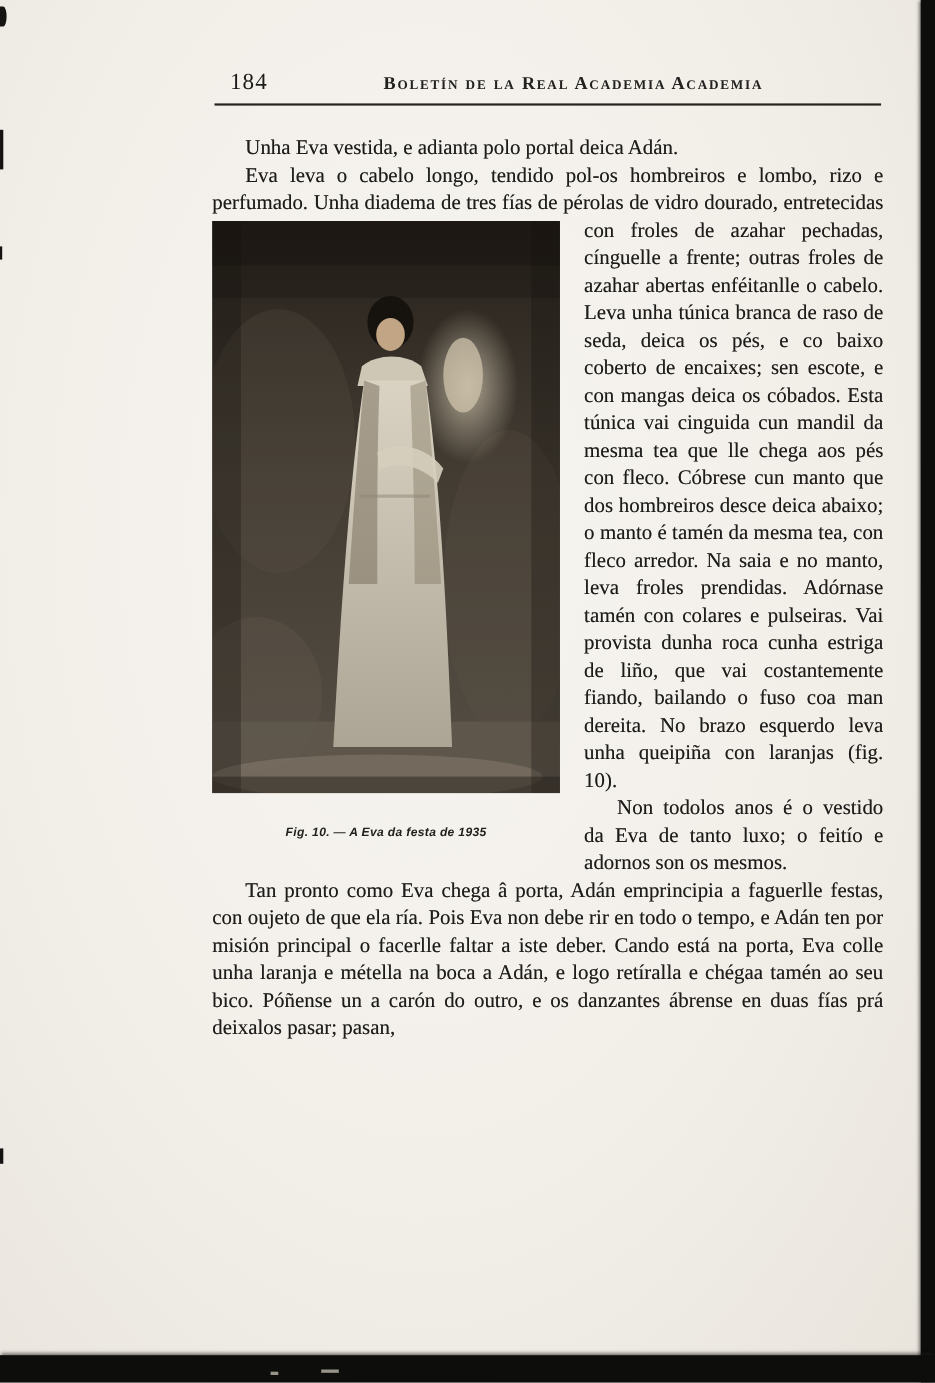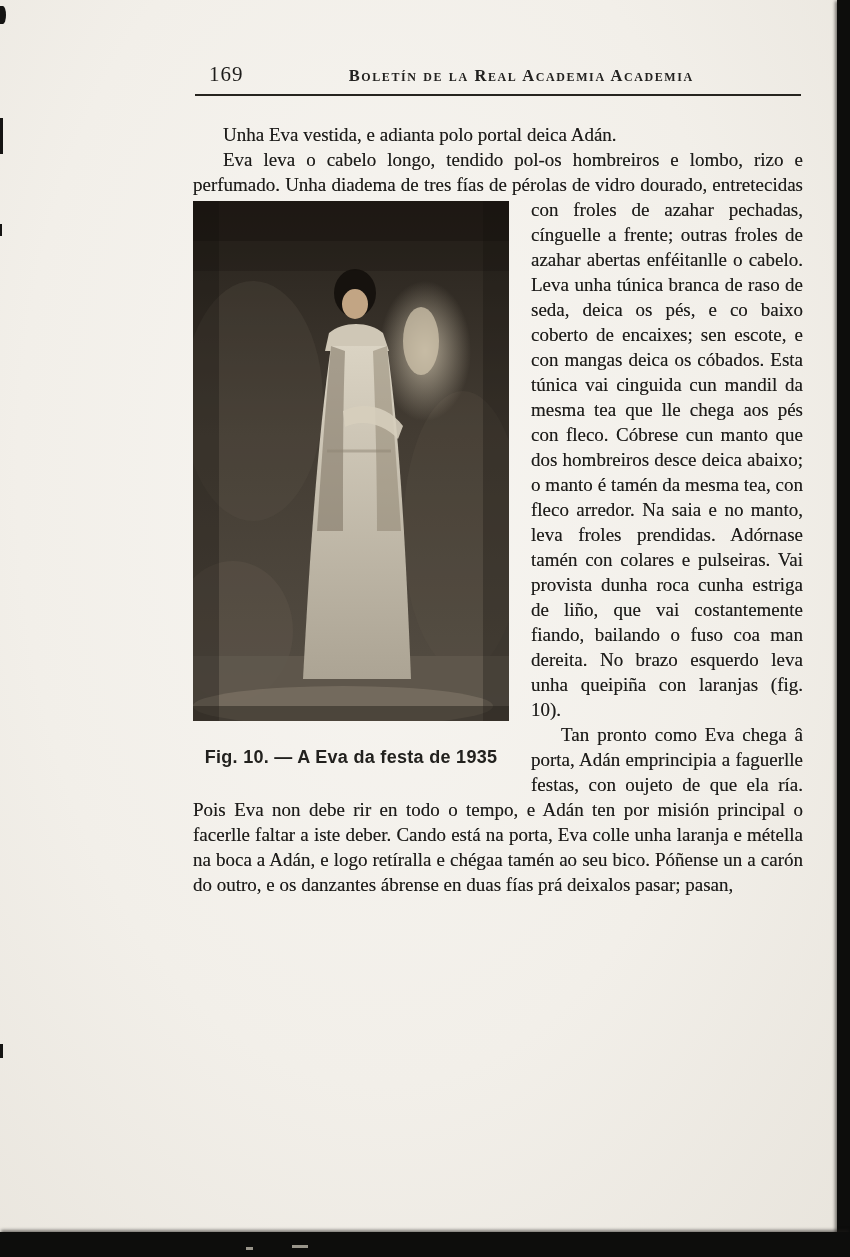--- a/index.html
+++ b/index.html
@@ -70,35 +70,36 @@
     display: block;
     width: 316px;
     height: 520px;
     background: #3c362e;
   }
   .figure-caption {
     display: block;
     margin-top: 24px;
     font-family: "Liberation Sans", "DejaVu Sans", sans-serif;
     font-weight: 700;
-    font-size: 18px;
+    font-size: 11px;
     letter-spacing: 0.3px;
     color: #22211e;
     text-shadow: none;
+    font-style: italic;
   }
 </style>
 </head>
 <body>
 
 <div class="page">
 
   <div class="content">
 
     <div class="header">
-      <span class="page-number">169</span>
+      <span class="page-number">184</span>
       <span class="journal-title">Boletín de la Real Academia Academia</span>
     </div>
     <div class="header-rule"></div>
 
     <div class="body-text">
 
       <p class="para"><span>Unha Eva vestida, e adianta polo portal deica Adán.</span></p>
 
       <p class="para">
         <span>Eva leva o cabelo longo, tendido pol-os hombreiros e lombo, rizo e perfumado. Unha diadema de tres fías de pérolas de vidro dourado, entretecidas con froles de azahar</span>
@@ -140,20 +141,21 @@
             <rect y="40" width="316" height="30" fill="#15110d" opacity="0.25"></rect>
             <rect width="26" height="520" fill="#15110d" opacity="0.3"></rect>
             <rect x="290" width="26" height="520" fill="#15110d" opacity="0.3"></rect>
             <rect y="505" width="316" height="15" fill="#241f19" opacity="0.5"></rect>
           </svg>
           <span class="figure-caption">Fig. 10. — A Eva da festa de 1935</span>
         </span>
         <span>pechadas, cínguelle a frente; outras froles de azahar abertas enféitanlle o cabelo. Leva unha túnica branca de raso de seda, deica os pés, e co baixo coberto de encaixes; sen escote, e con mangas deica os cóbados. Esta túnica vai cinguida cun mandil da mesma tea que lle chega aos pés con fleco. Cóbrese cun manto que dos hombreiros desce deica abaixo; o manto é tamén da mesma tea, con fleco arredor. Na saia e no manto, leva froles prendidas. Adórnase tamén con colares e pulseiras. Vai provista dunha roca cunha estriga de liño, que vai costantemente fiando, bailando o fuso coa man dereita. No brazo esquerdo leva unha queipiña con laranjas (fig. 10).</span>
       </p>
 
+      <p class="para"><span>Non todolos anos é o vestido da Eva de tanto luxo; o feitío e adornos son os mesmos.</span></p>
 
       <p class="para"><span>Tan pronto como Eva chega â porta, Adán emprincipia a faguerlle festas, con oujeto de que ela ría. Pois Eva non debe rir en todo o tempo, e Adán ten por misión principal o facerlle faltar a iste deber. Cando está na porta, Eva colle unha laranja e métella na boca a Adán, e logo retíralla e chégaa tamén ao seu bico. Póñense un a carón do outro, e os danzantes ábrense en duas fías prá deixalos pasar; pasan,</span></p>
 
     </div>
   </div>
 
   <div class="edge-right"></div>
   <div class="edge-bottom">
     <div class="speck s1"></div>
     <div class="speck s2"></div>

